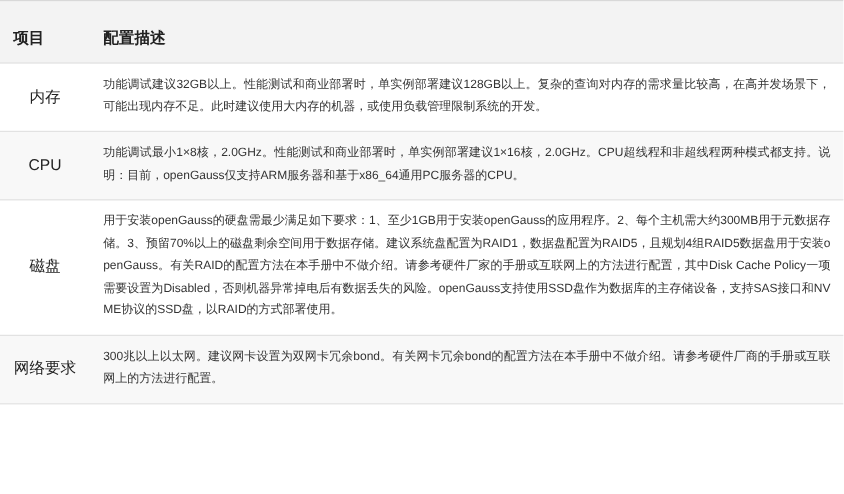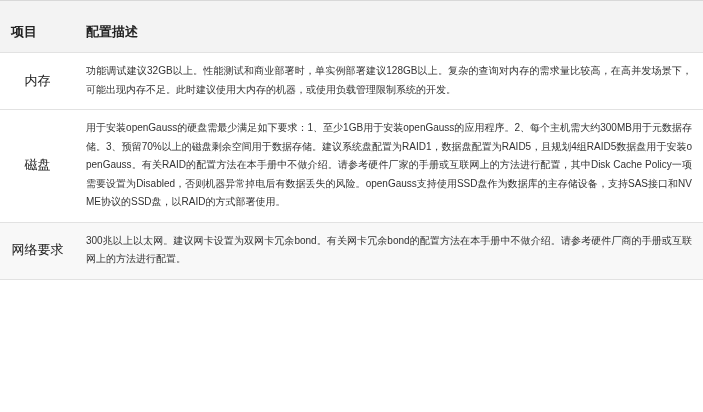--- a/index.html
+++ b/index.html
@@ -85,20 +85,24 @@
       <tr>
         <th class="th-item">项目</th>
         <th class="th-desc">配置描述</th>
       </tr>
     </thead>
     <tbody>
       <tr>
         <td class="cell-item">内存</td>
         <td class="cell-desc">功能调试建议32GB以上。性能测试和商业部署时，单实例部署建议128GB以上。复杂的查询对内存的需求量比较高，在高并发场景下，可能出现内存不足。此时建议使用大内存的机器，或使用负载管理限制系统的开发。</td>
       </tr>
+      <tr class="alt">
+        <td class="cell-item">CPU</td>
+        <td class="cell-desc">功能调试最小1×8核，2.0GHz。性能测试和商业部署时，单实例部署建议1×16核，2.0GHz。CPU超线程和非超线程两种模式都支持。说明：目前，openGauss仅支持ARM服务器和基于x86_64通用PC服务器的CPU。</td>
+      </tr>
       <tr>
         <td class="cell-item">磁盘</td>
         <td class="cell-desc">用于安装openGauss的硬盘需最少满足如下要求：1、至少1GB用于安装openGauss的应用程序。2、每个主机需大约300MB用于元数据存储。3、预留70%以上的磁盘剩余空间用于数据存储。建议系统盘配置为RAID1，数据盘配置为RAID5，且规划4组RAID5数据盘用于安装openGauss。有关RAID的配置方法在本手册中不做介绍。请参考硬件厂家的手册或互联网上的方法进行配置，其中Disk Cache Policy一项需要设置为Disabled，否则机器异常掉电后有数据丢失的风险。openGauss支持使用SSD盘作为数据库的主存储设备，支持SAS接口和NVME协议的SSD盘，以RAID的方式部署使用。</td>
       </tr>
       <tr class="alt">
         <td class="cell-item">网络要求</td>
         <td class="cell-desc">300兆以上以太网。建议网卡设置为双网卡冗余bond。有关网卡冗余bond的配置方法在本手册中不做介绍。请参考硬件厂商的手册或互联网上的方法进行配置。</td>
       </tr>
     </tbody>
   </table>

